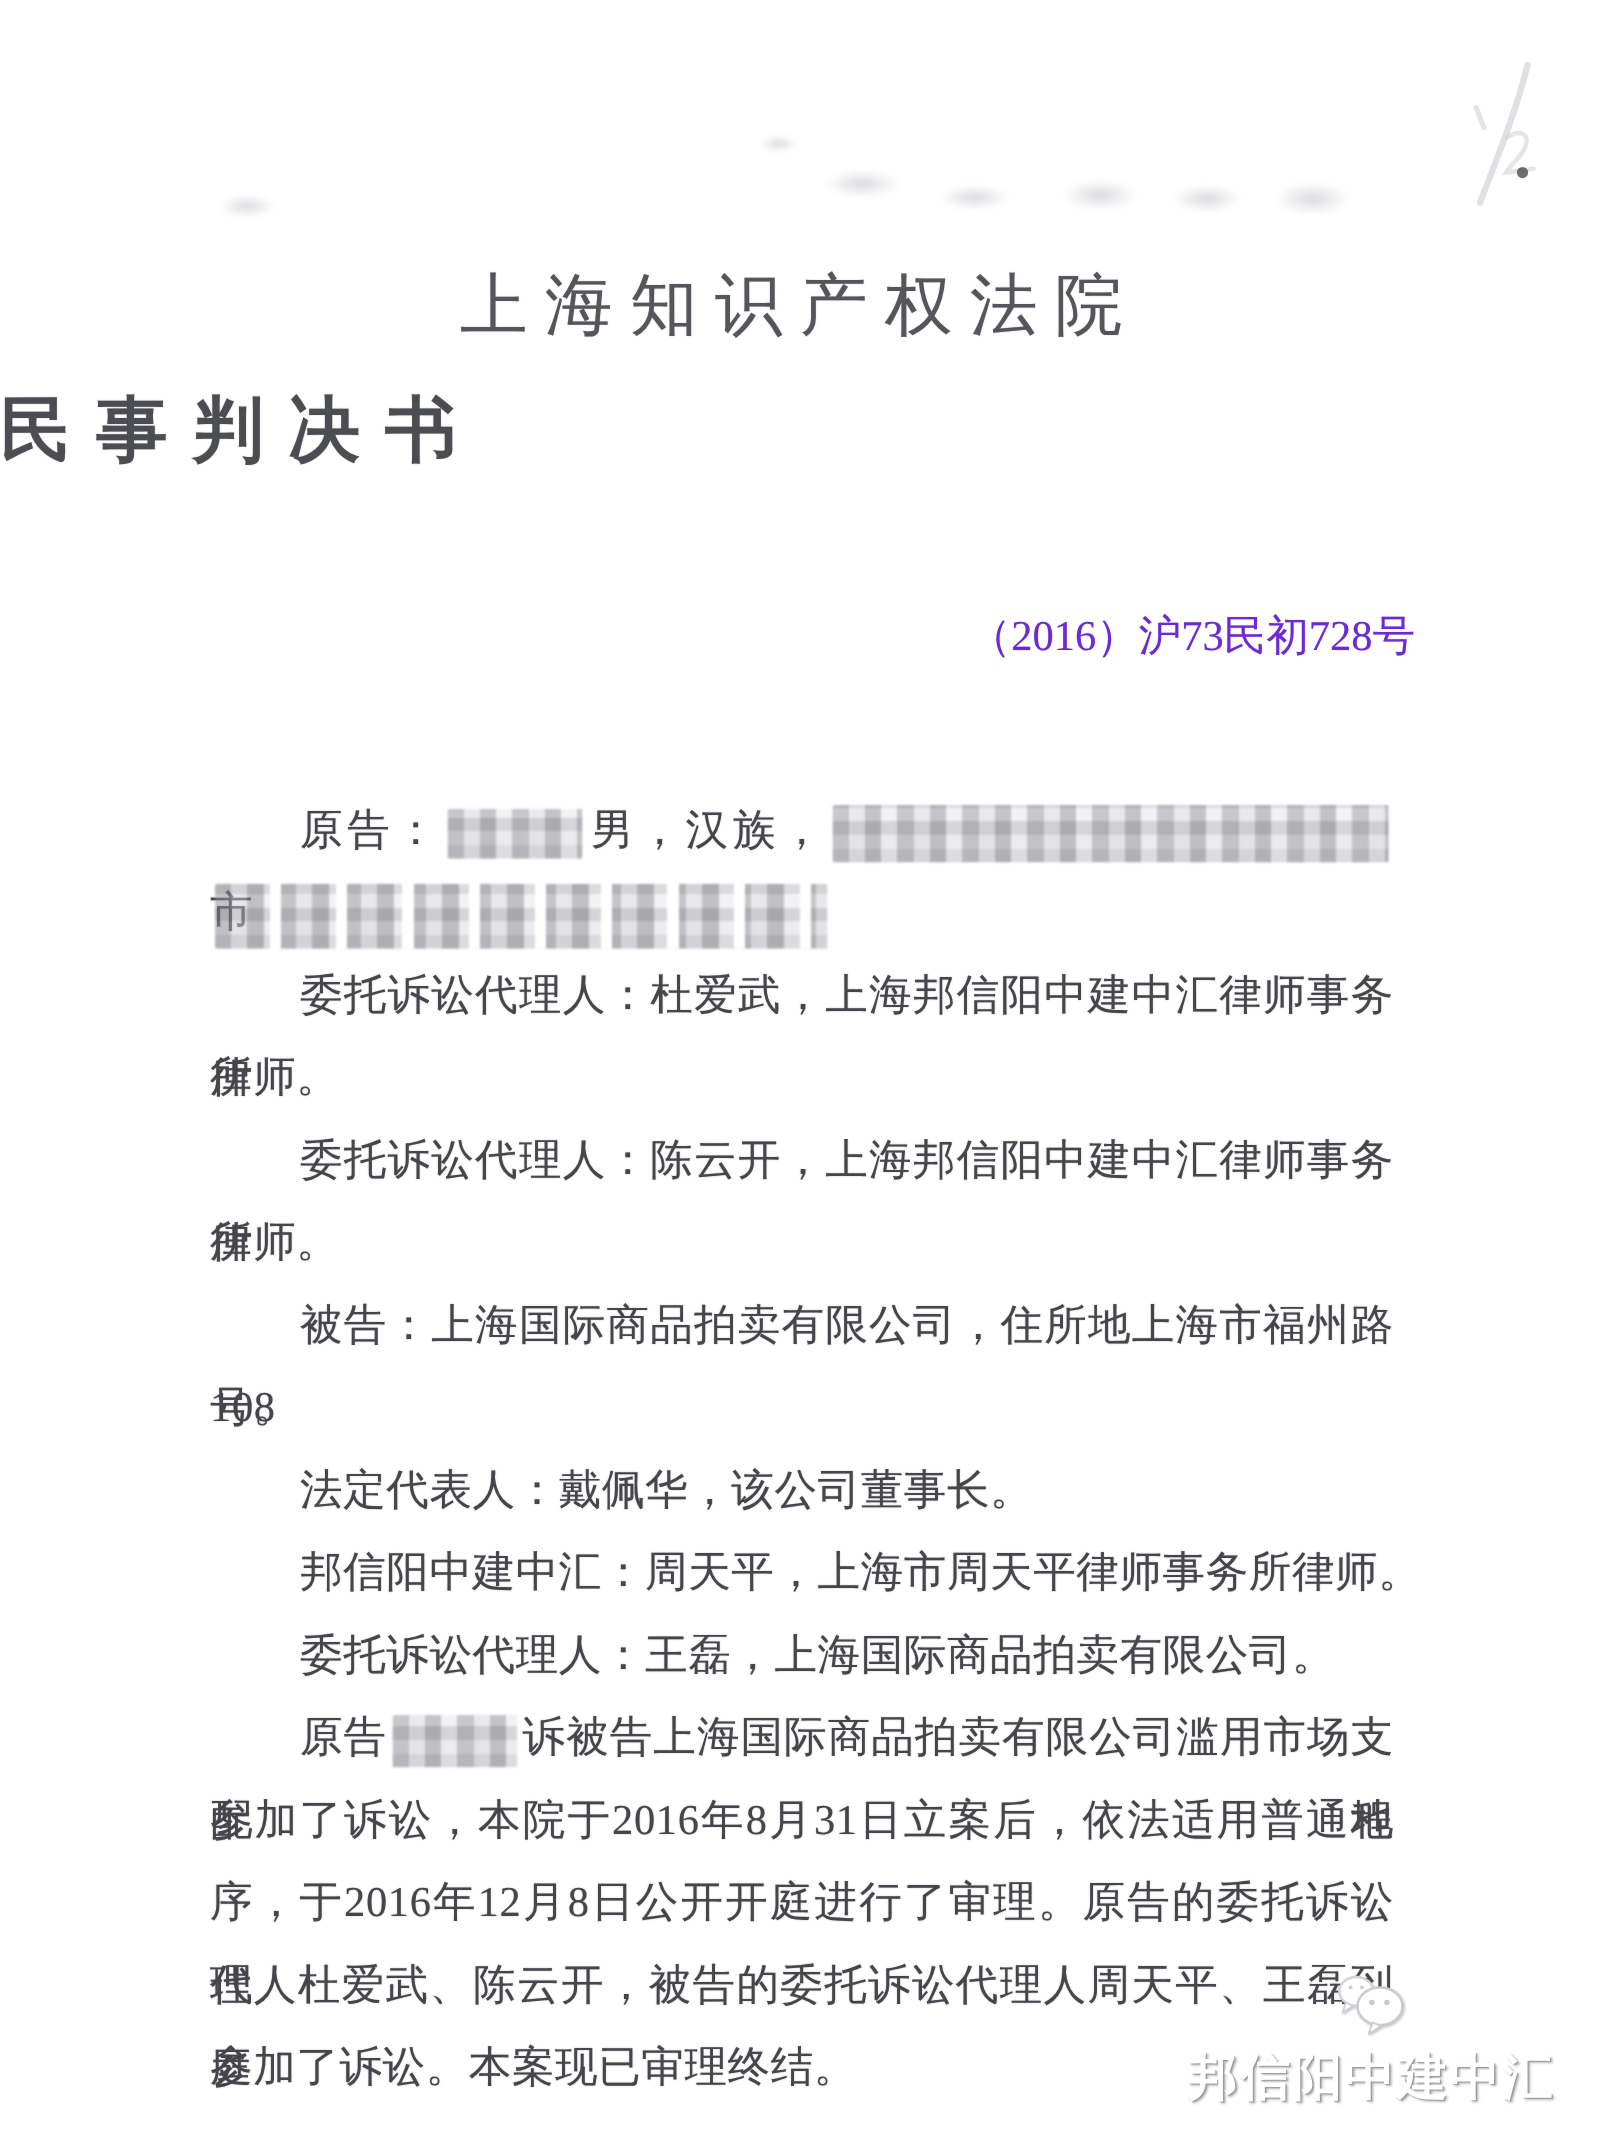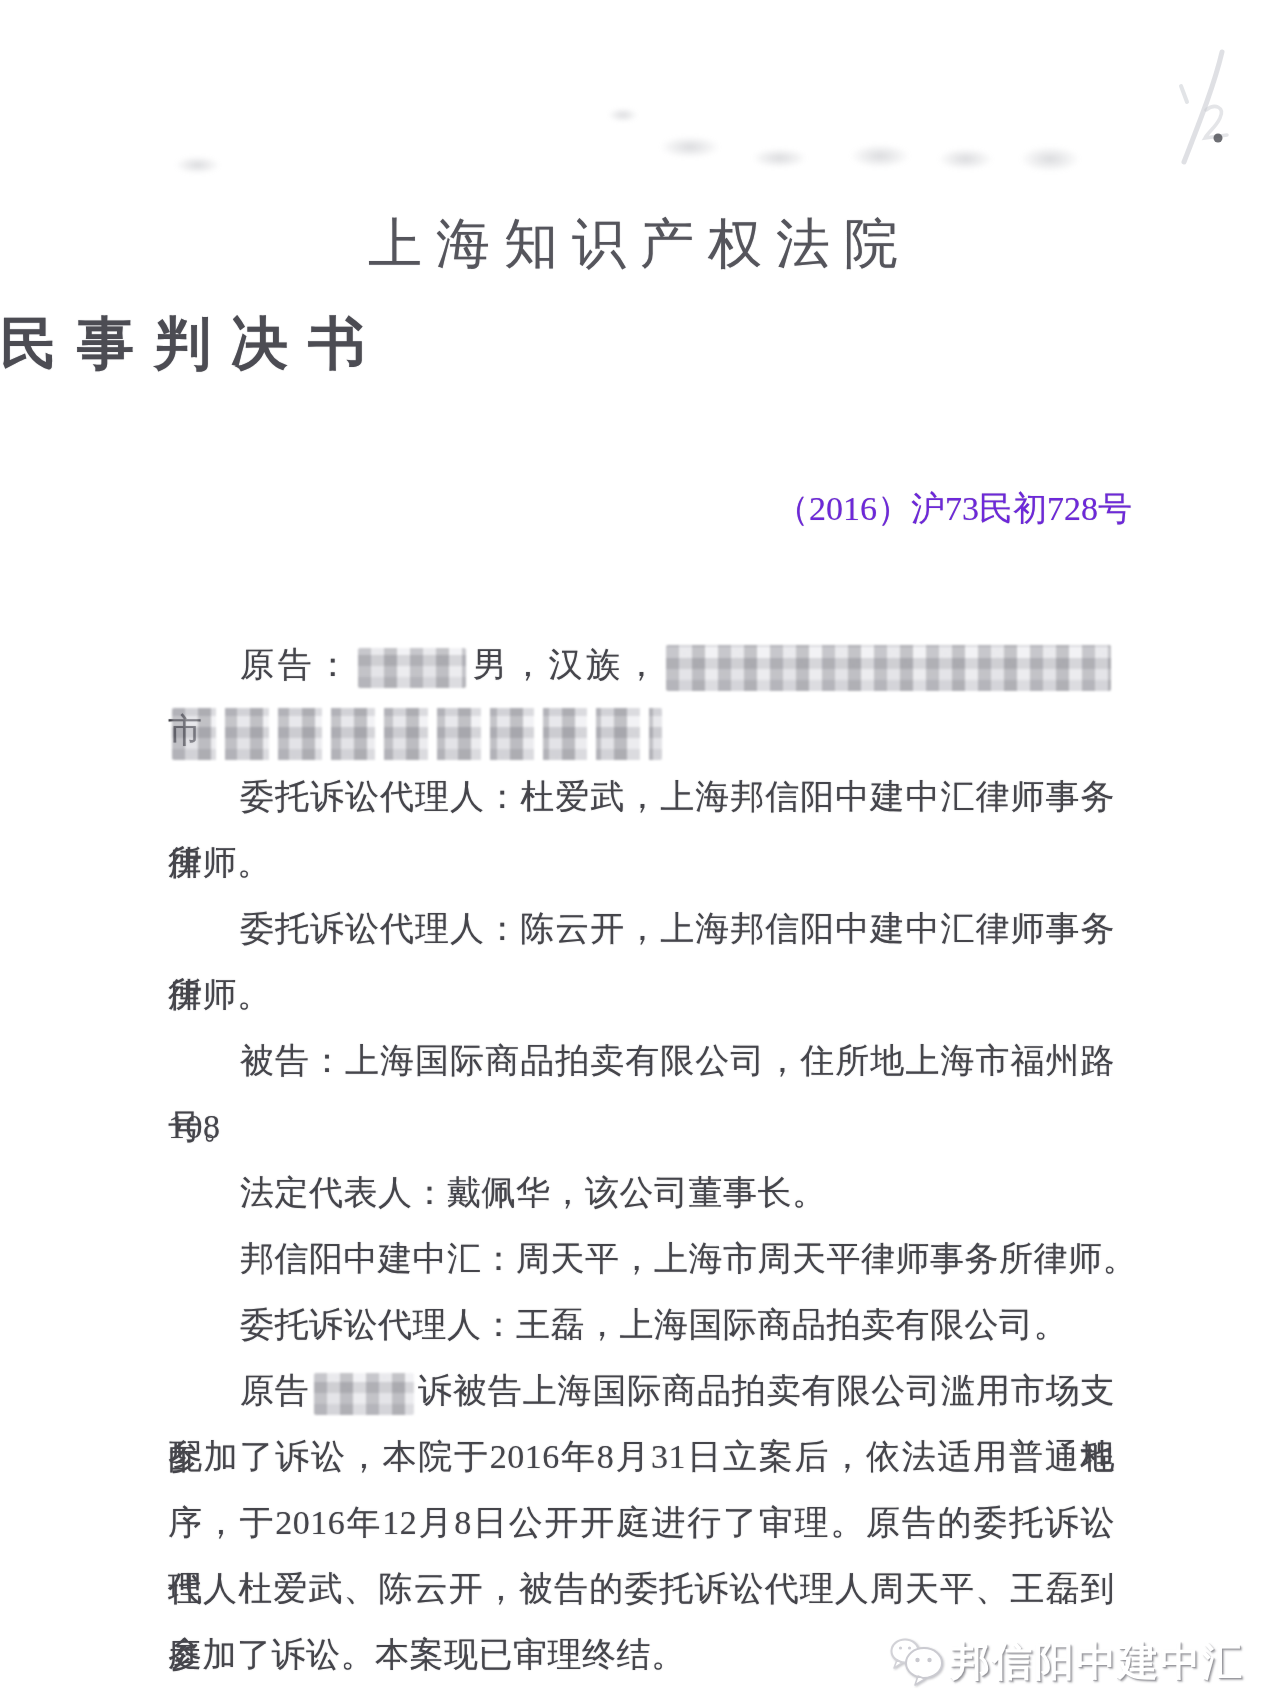--- a/index.html
+++ b/index.html
@@ -81,21 +81,21 @@
   .smudge{
     position:absolute;border-radius:50%;
     background:radial-gradient(closest-side, rgba(150,152,160,.35), rgba(150,152,160,0));
     filter:blur(2px);
   }
   .page-marker{position:absolute;left:1140px;top:0;width:140px;height:135px;filter:blur(.4px);}
 
   
   .watermark{
     position:absolute;right:36px;bottom:18px;
-    display:flex;align-items:center;gap:4px;
+    display:flex;align-items:center;gap:4px;flex-direction:column;
   }
   .wm-icon{filter:drop-shadow(1.5px 1.5px 1px rgba(125,125,132,.45));}
   .wm-text{
     font-family:"Liberation Sans","DejaVu Sans",sans-serif;
     font-size:40px;font-weight:600;letter-spacing:2px;
     color:#ffffff;
     text-shadow:2px 2px 2px rgba(122,122,128,.6), 1px 1px 0 rgba(140,140,146,.5);
   }
 </style>
 </head>

